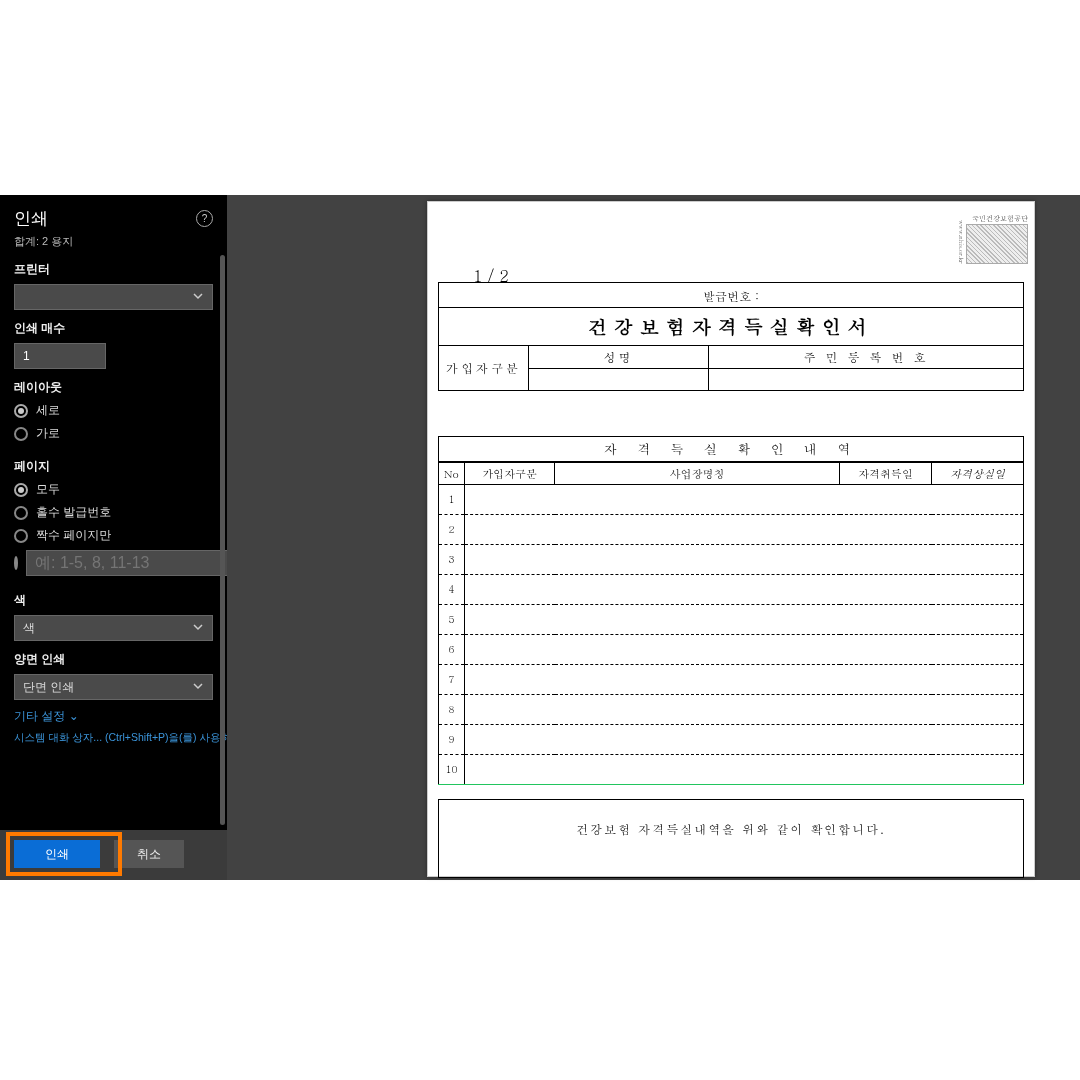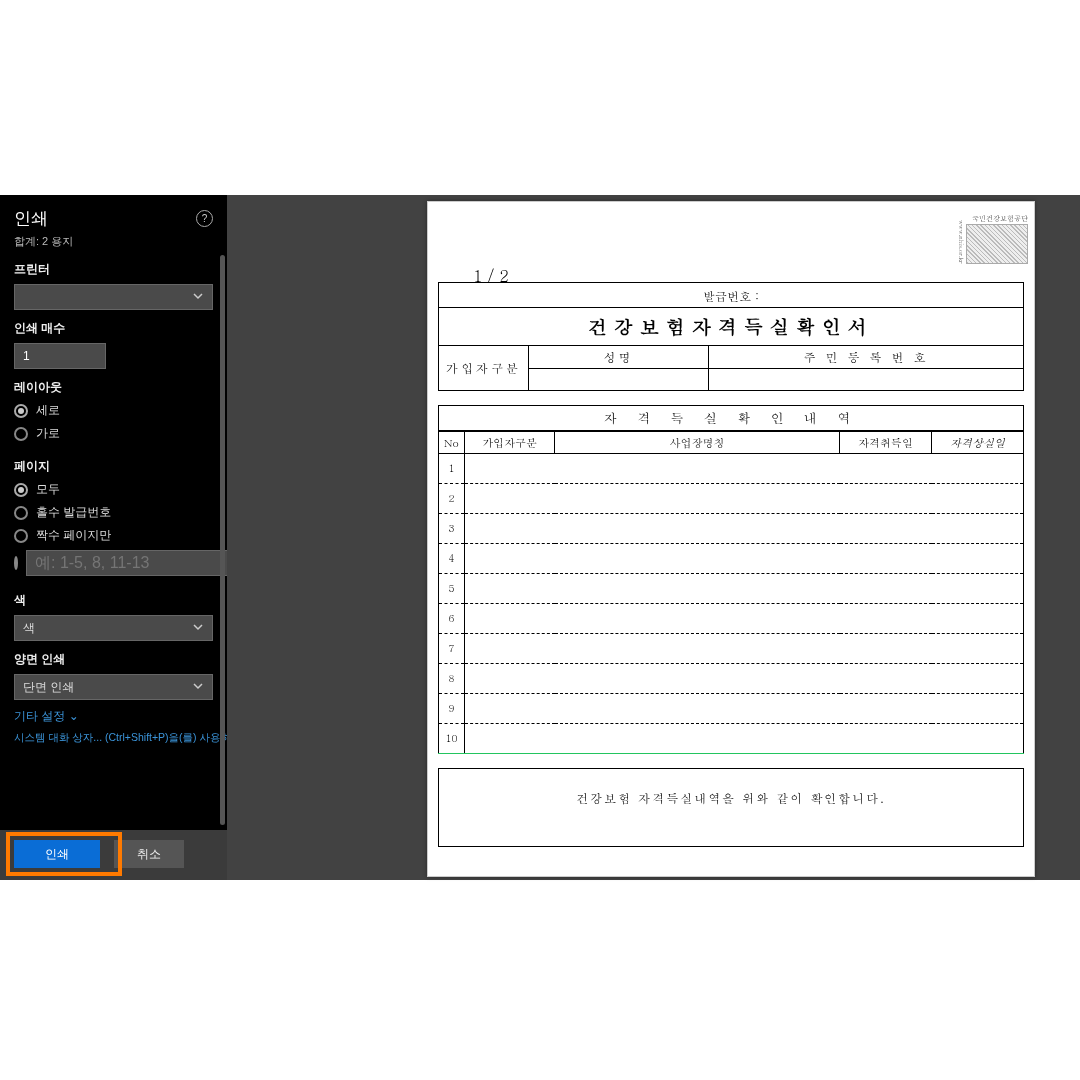--- a/index.html
+++ b/index.html
@@ -38,21 +38,21 @@
   .stamp-text { position: absolute; right: 0; top: 5px; font-size: 7px; color: #333; }
   .stamp-swirl { position: absolute; right: 0; top: 16px; width: 62px; height: 40px; background: repeating-linear-gradient(45deg,#bbb,#bbb 1px,#eee 1px,#eee 3px); border: 1px solid #aaa; }
   .stamp-side { position: absolute; right: 62px; top: 12px; font-size: 6px; writing-mode: vertical-rl; color: #555; }
   .doc { margin-top: 72px; font-size: 12px; }
   .issue-row { height: 26px; border: 1px solid #000; padding: 4px 8px; font-size: 12px; text-align: center; }
   .title-row { height: 38px; border: 1px solid #000; border-top: none; text-align: center; font-size: 19px; letter-spacing: 7px; line-height: 36px; font-weight: bold; }
   table.meta { width: 100%; border-collapse: collapse; }
   table.meta td { border: 1px solid #000; font-size: 12px; text-align: center; height: 22px; letter-spacing: 3px; }
   table.meta td.first { border-top: none; }
   .gap { height: 14px; }
-  .hist-title { height: 26px; border: 1px solid #000; text-align: center; font-size: 13px; letter-spacing: 8px; line-height: 24px; }
+  .hist-title { height: 26px; border: 1px solid #000; text-align: center; font-size: 13px; letter-spacing: 8px; line-height: 24px; margin-top: 31px; }
   table.hist { width: 100%; border-collapse: collapse; }
   table.hist th { border: 1px solid #000; font-size: 11px; font-weight: normal; height: 22px; }
   table.hist td { border-left: 1px solid #000; border-right: 1px solid #000; border-bottom: 1px dashed #000; height: 30px; font-size: 10px; text-align: center; }
   table.hist tr:last-child td { border-bottom: 1px solid #22c55e; }
   .col-no { width: 26px; }
   .col-a { width: 90px; }
   .col-b { width: auto; }
   .col-c { width: 92px; }
   .col-d { width: 92px; font-style: italic; }
   .confirm-box { margin-top: 14px; border: 1px solid #000; padding: 20px 20px 40px 20px; font-size: 12px; letter-spacing: 2px; text-align: center; }

